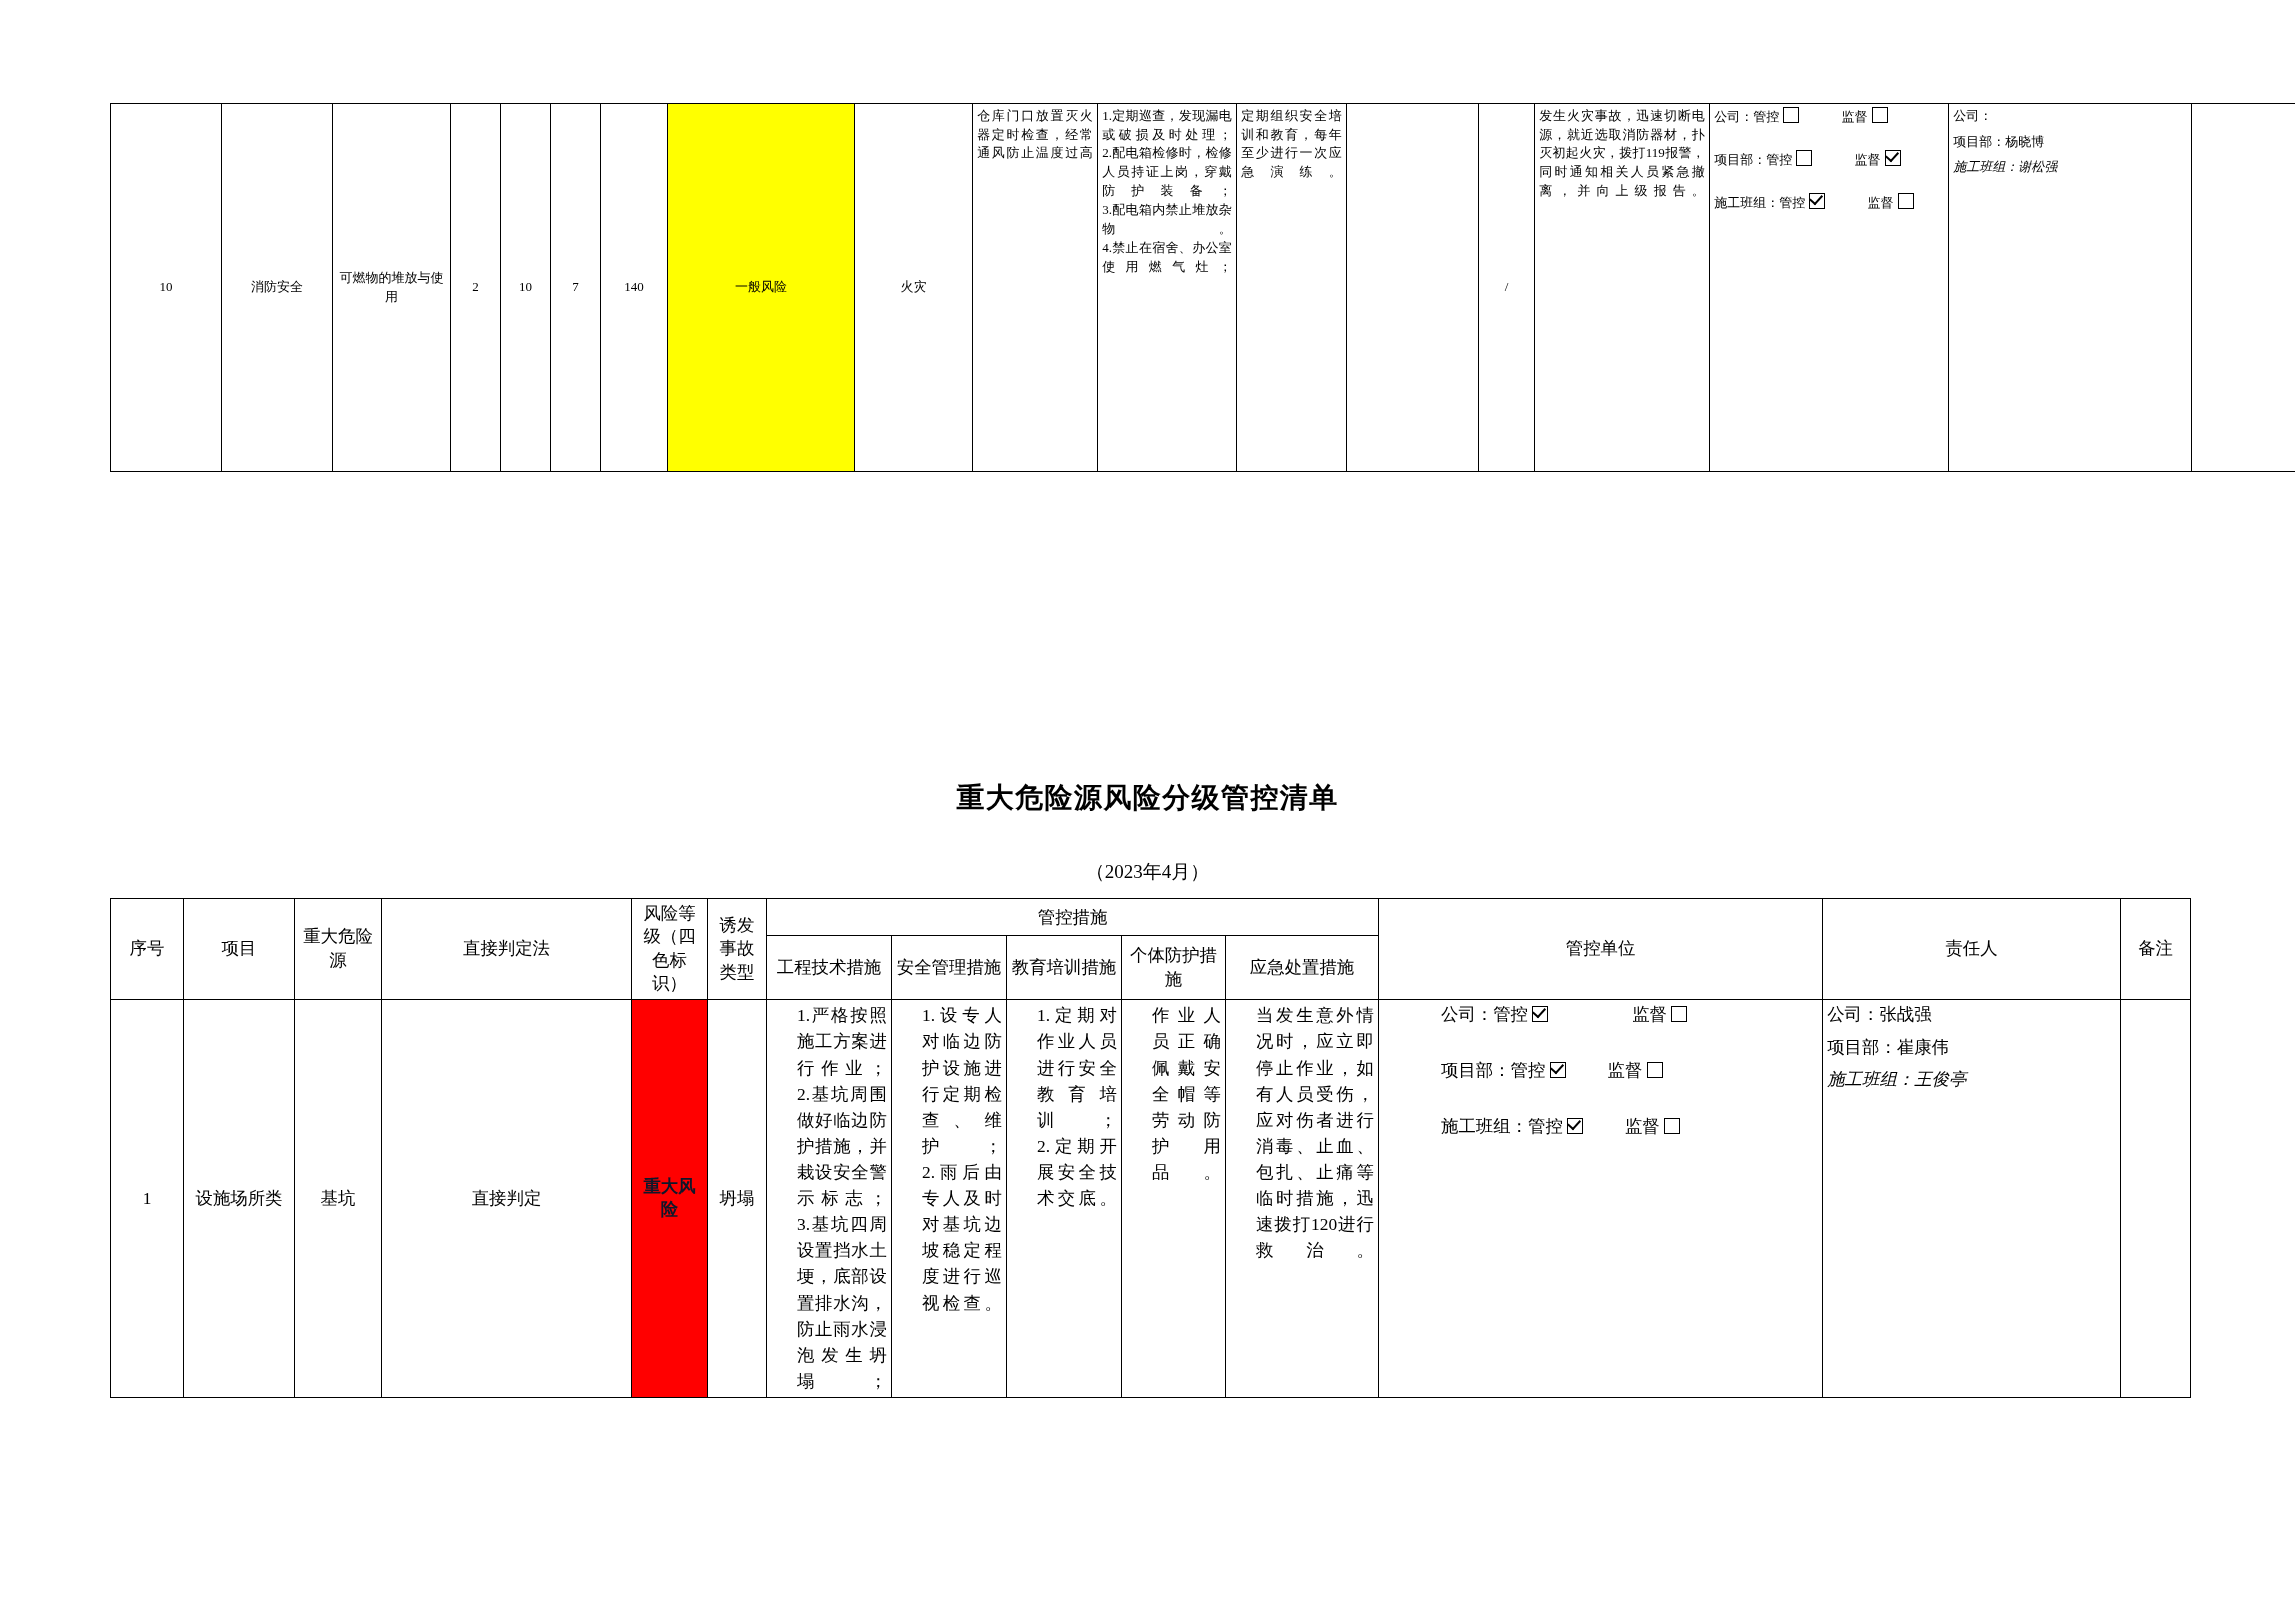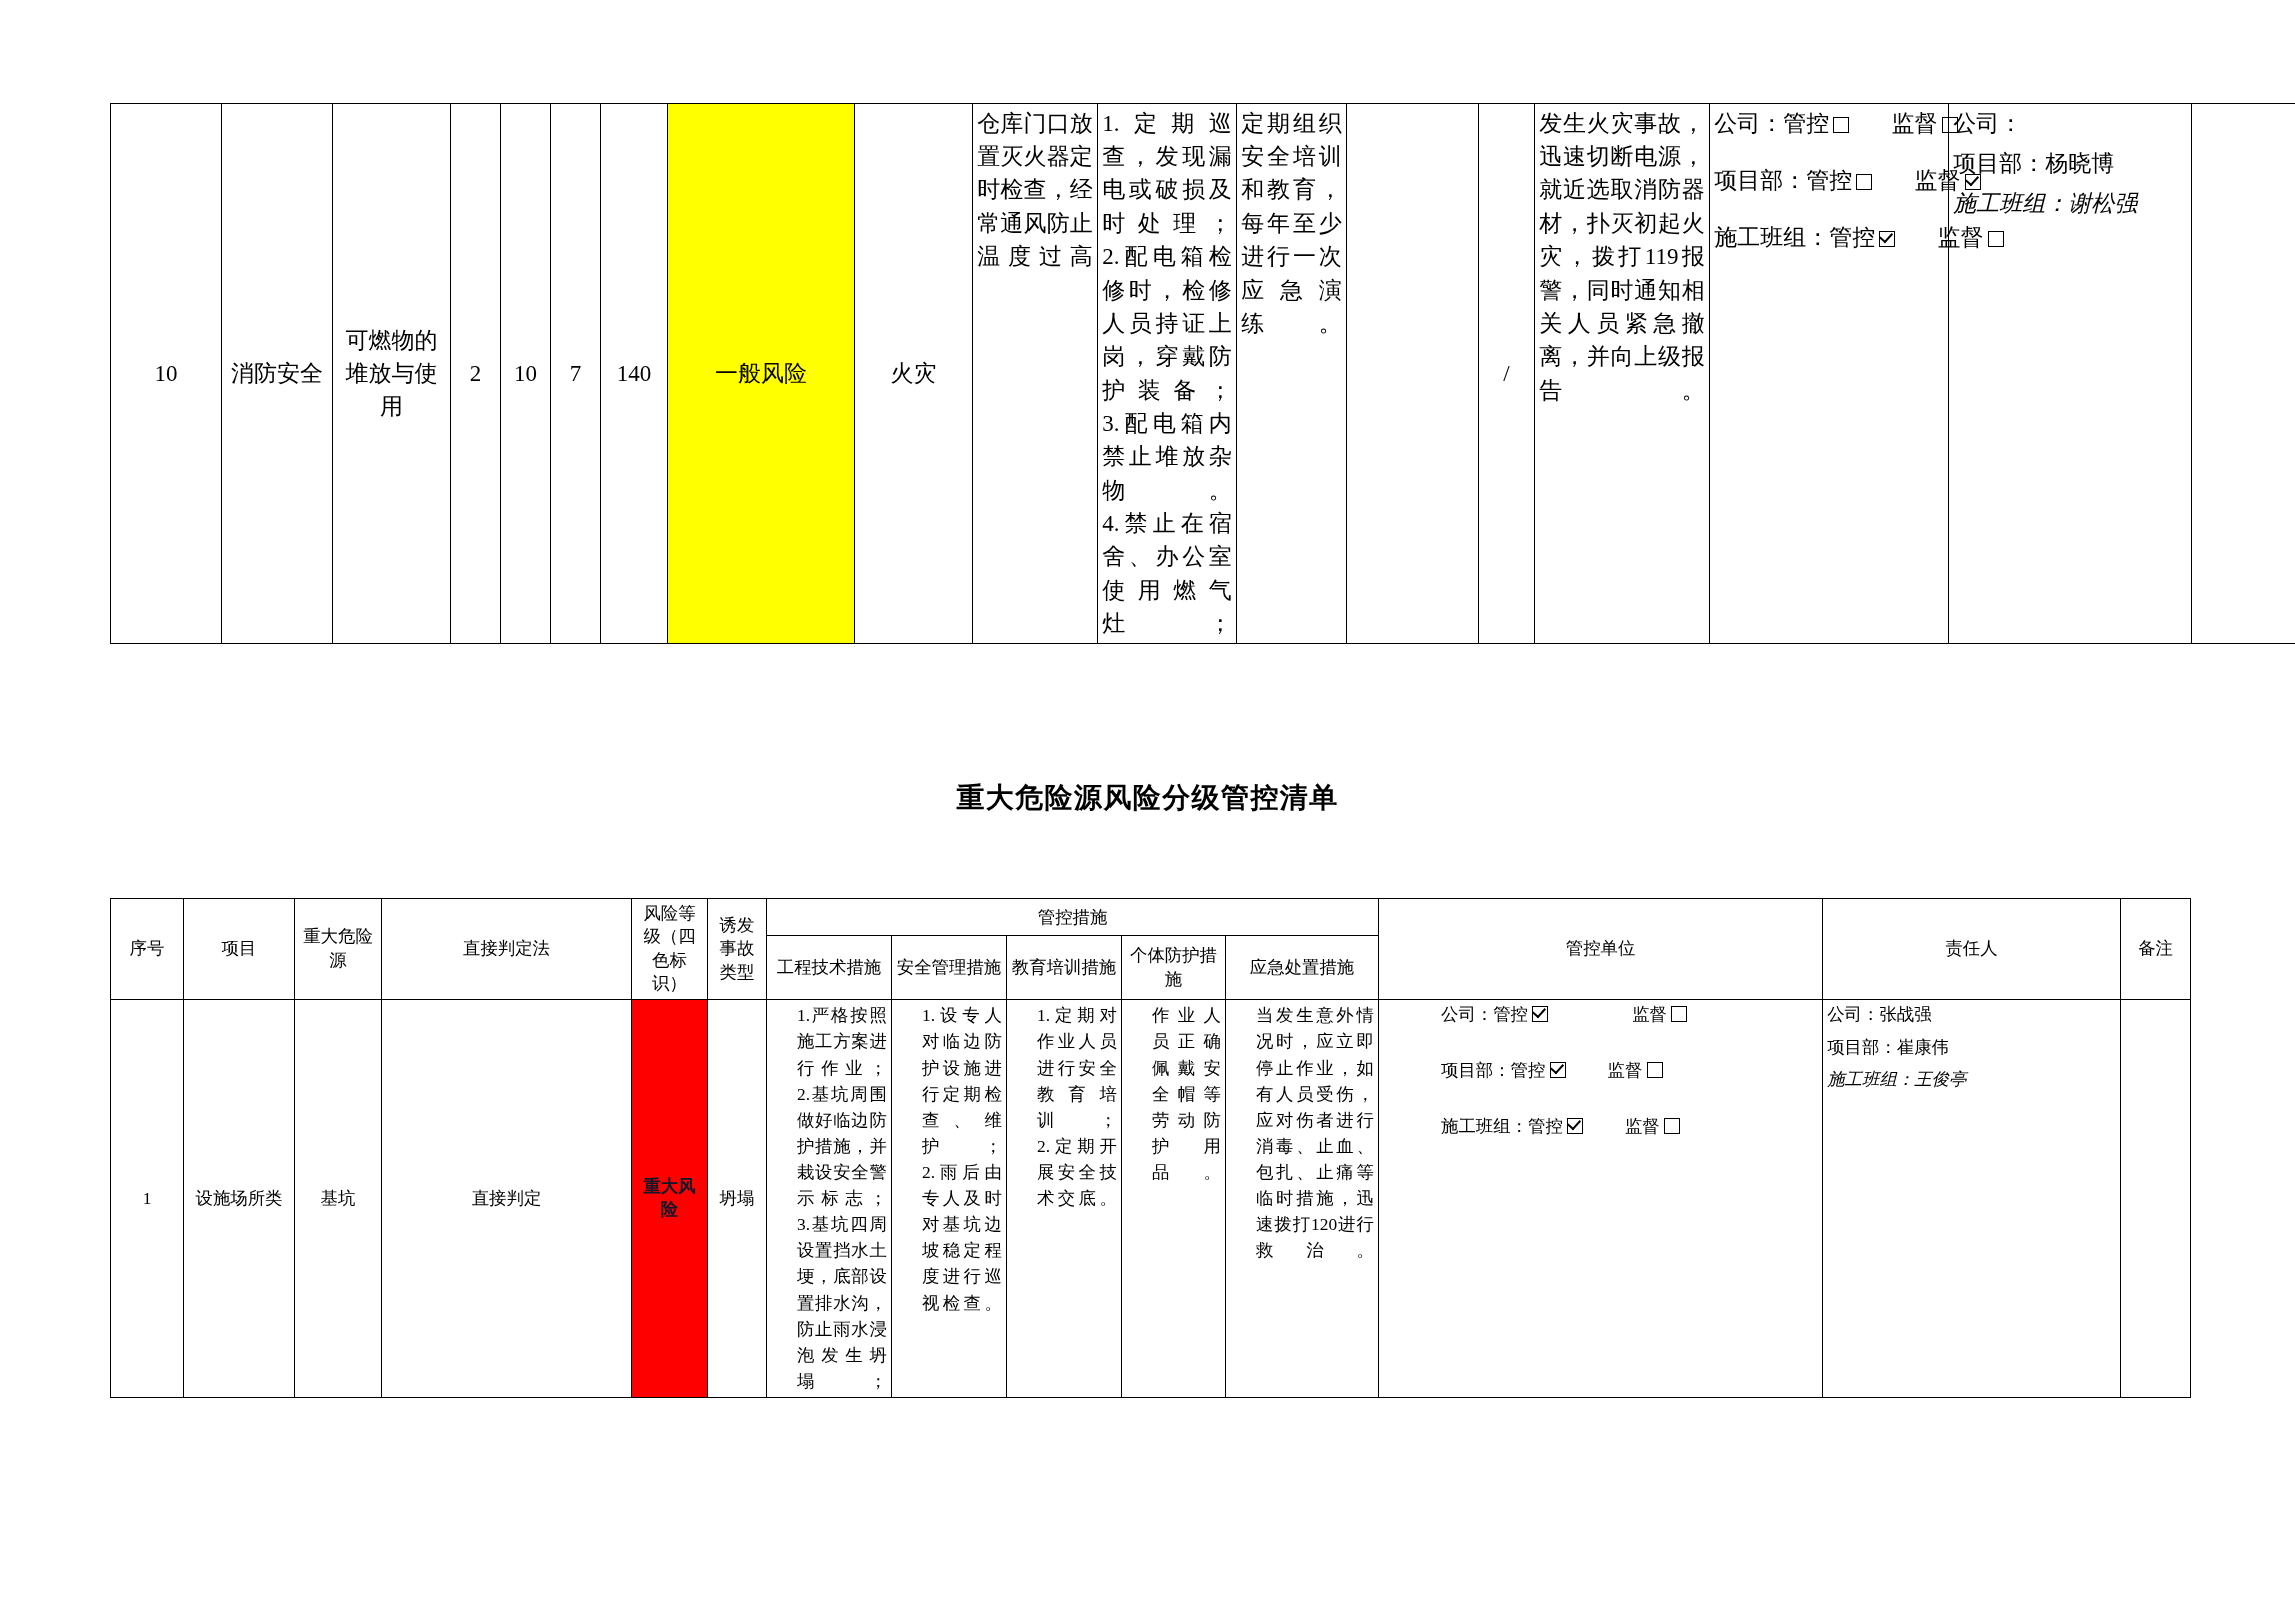--- a/index.html
+++ b/index.html
@@ -36,21 +36,21 @@
   }
 
   
   .table-top {
     position: absolute;
     left: 110px;
     top: 103px;
     width: 2080px;
   }
   .table-top td {
-    font-size: 23px;
+    font-size: 13px;
   }
   .c-center { text-align: center; }
   .c-just {
     text-align: justify;
     text-align-last: justify;
     vertical-align: top;
   }
   .c-left { text-align: left; vertical-align: top; }
   .yellow-cell {
     background: #ffff00;
@@ -191,20 +191,21 @@
         <div class="name-line">公司：</div>
         <div class="name-line">项目部：杨晓博</div>
         <div class="name-line">施工班组：谢松强</div>
       </td>
       <td class="c-center"></td>
     </tr>
   </tbody>
     </table>
 
   <div class="doc-title">重大危险源风险分级管控清单</div>
+  <div class="doc-subtitle">（2023年4月）</div>
 
   <table class="table-bottom">
     <colgroup>
       <col style="width:73px">
       <col style="width:111px">
       <col style="width:87px">
       <col style="width:250px">
       <col style="width:76px">
       <col style="width:59px">
       <col style="width:125px">

